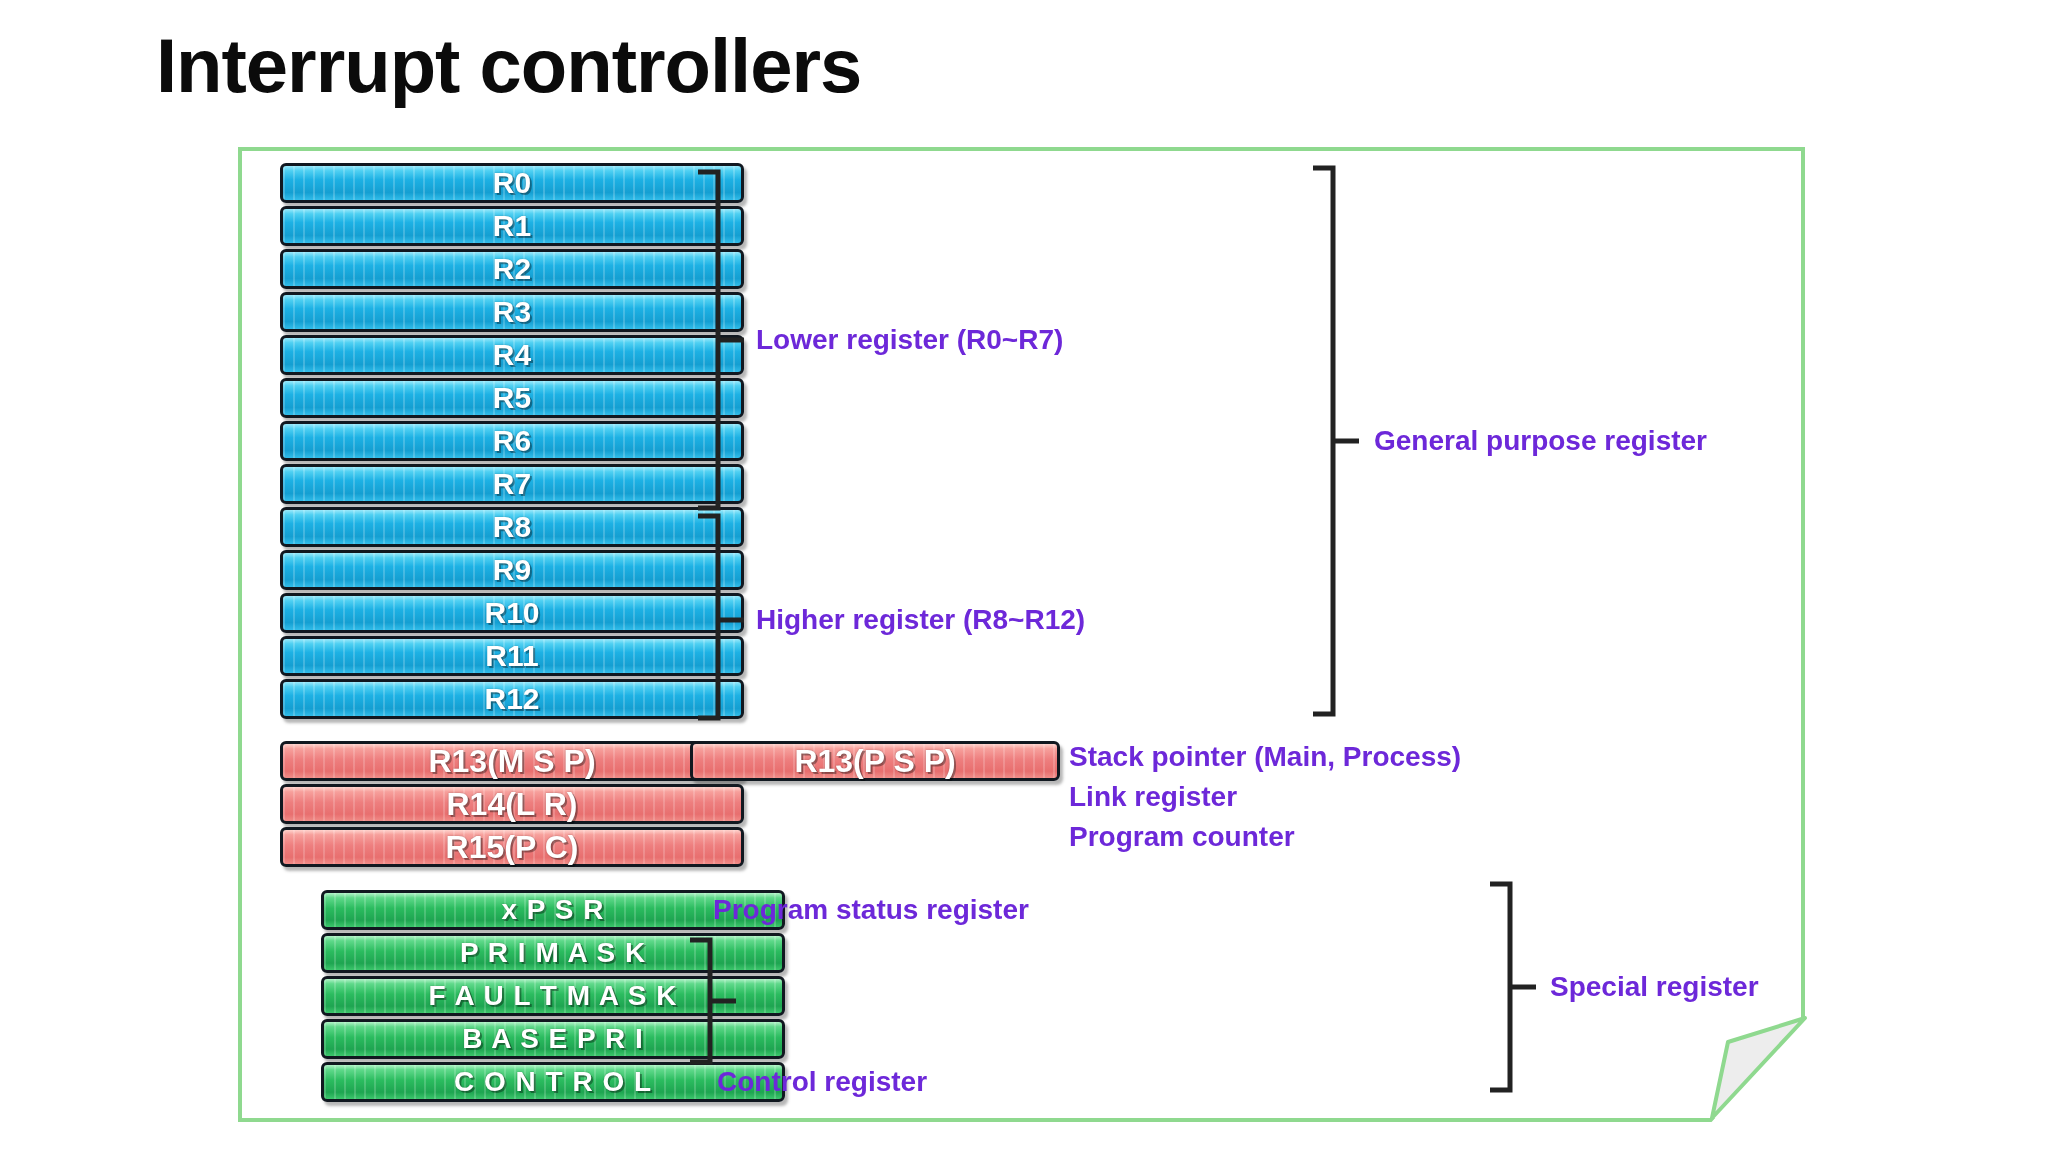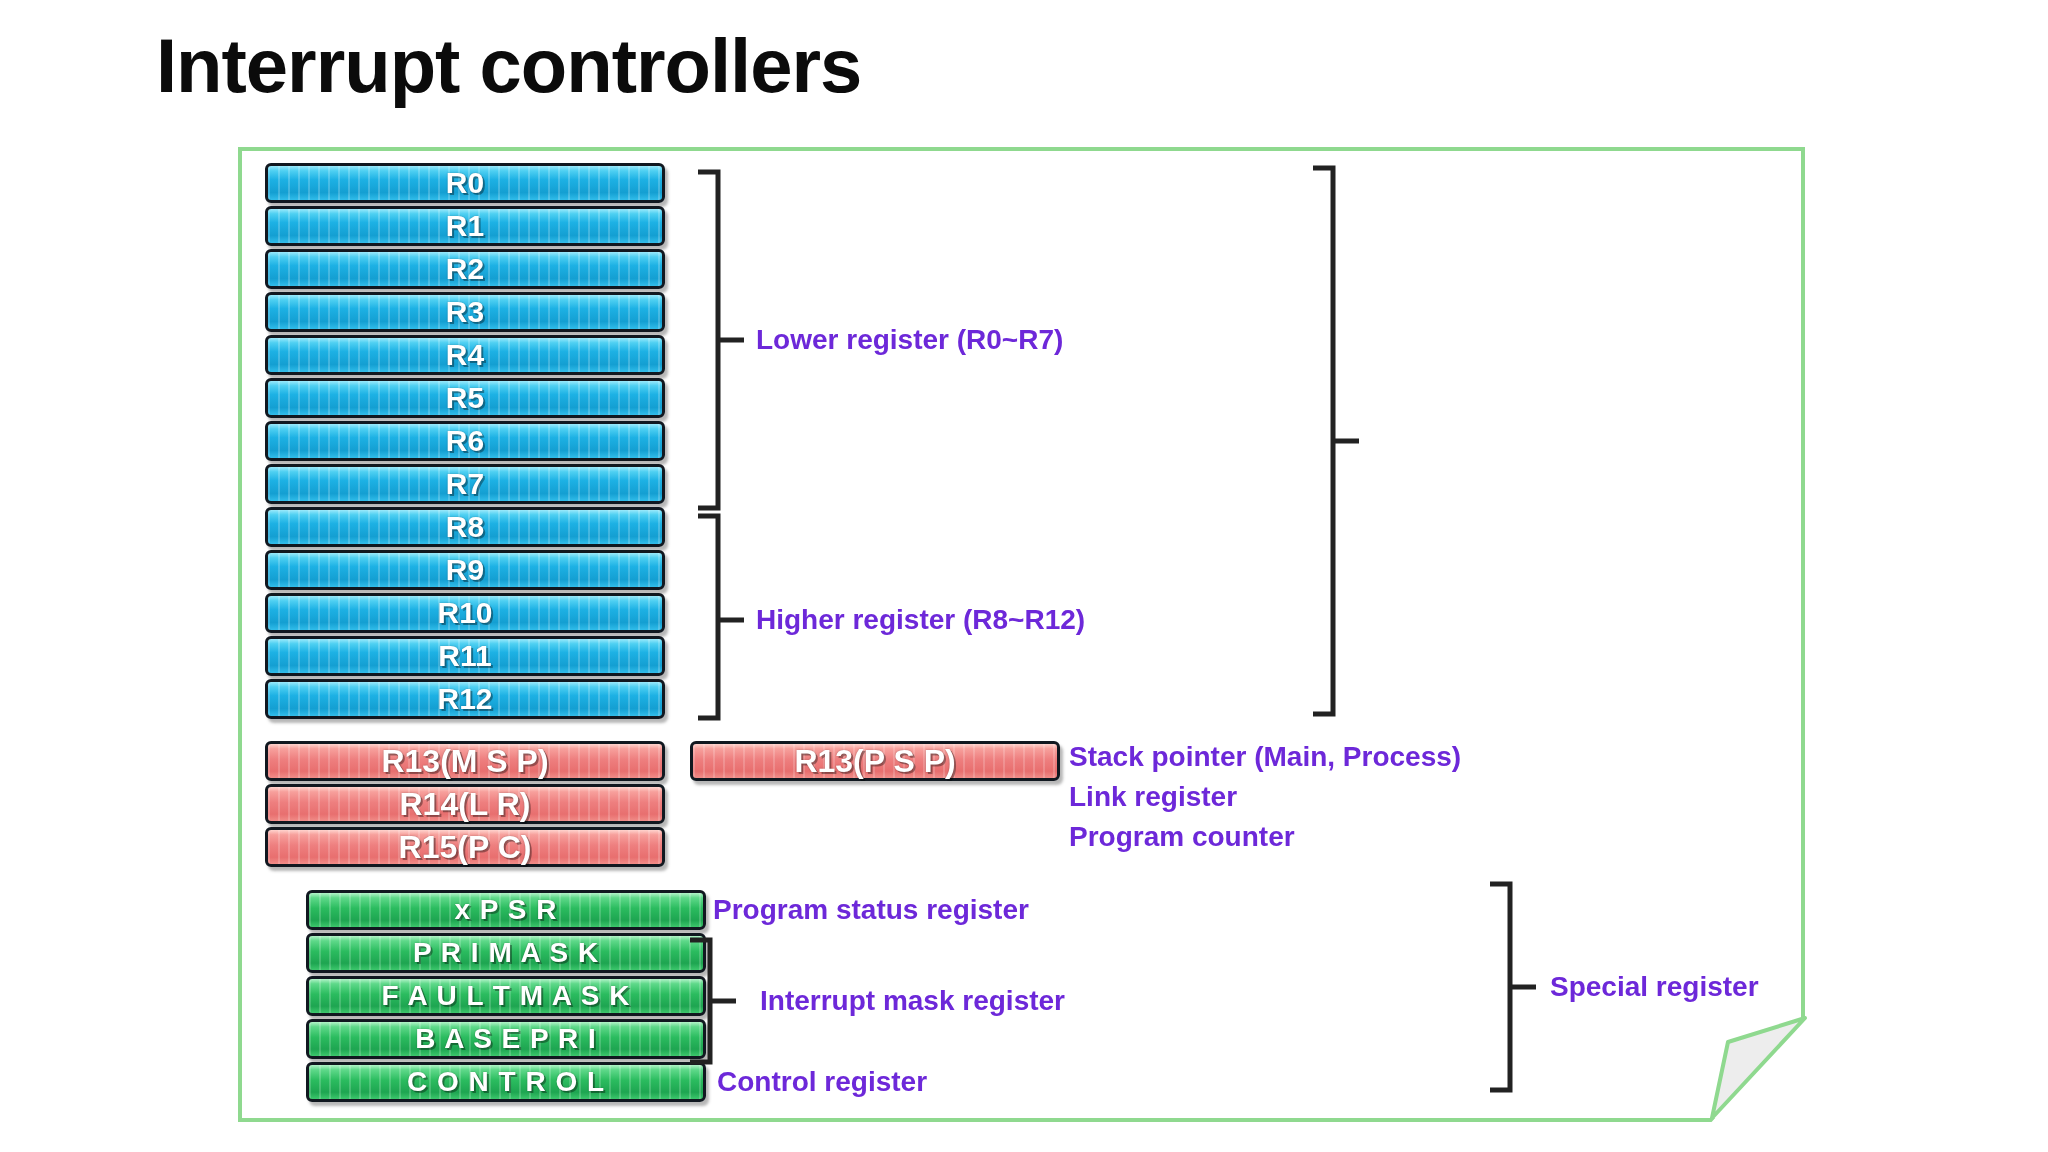--- a/index.html
+++ b/index.html
@@ -10,21 +10,21 @@
   }
   .title{
     position:absolute;left:156px;top:22px;margin:0;
     font-size:76px;font-weight:bold;letter-spacing:-1px;color:#0b0b0b;
   }
   .panel{
     position:absolute;left:238px;top:147px;width:1567px;height:975px;
     border:4px solid #8fd98f;background:#ffffff;box-sizing:border-box;
   }
   .reg{
-    position:absolute;left:265px;width:400px;height:40px;box-sizing:border-box;
+    position:absolute;left:280px;width:464px;height:40px;box-sizing:border-box;
     border:3px solid #111820;border-radius:6px;
     display:flex;align-items:center;justify-content:center;
     color:#ffffff;font-weight:bold;white-space:nowrap;
     text-shadow:2px 2px 0 rgba(0,0,0,0.35), 0 0 2px rgba(0,0,0,0.3);
     box-shadow:3px 4px 3px rgba(50,50,50,0.35);
   }
   .reg.blue{
     font-size:30px;
     background-image:
       repeating-linear-gradient(90deg, rgba(255,255,255,0.20) 0 2px, rgba(255,255,255,0) 2px 10px),
@@ -80,25 +80,25 @@
   <div class="reg red psp" style="top:722px">R13(P S P)</div>
 
   <div class="reg green" style="top:890px">x P S R</div>
   <div class="reg green" style="top:933px">P R I M A S K</div>
   <div class="reg green" style="top:976px">F A U L T M A S K</div>
   <div class="reg green" style="top:1019px">B A S E P R I</div>
   <div class="reg green" style="top:1062px">C O N T R O L</div>
 
   <div class="lbl" style="left:756px;top:340px">Lower register (R0~R7)</div>
   <div class="lbl" style="left:756px;top:620px">Higher register (R8~R12)</div>
+  <div class="lbl" style="left:1374px;top:441px">General purpose register</div>
   <div class="lbl" style="left:1069px;top:757px">Stack pointer (Main, Process)</div>
   <div class="lbl" style="left:1069px;top:797px">Link register</div>
   <div class="lbl" style="left:1069px;top:837px">Program counter</div>
   <div class="lbl" style="left:713px;top:910px">Program status register</div>
-  <div class="lbl" style="left:760px;top:1001px">Interrupt mask register</div>
   <div class="lbl" style="left:717px;top:1082px">Control register</div>
   <div class="lbl" style="left:1550px;top:987px">Special register</div>
 
   <svg class="overlay" width="2048" height="1152" viewBox="0 0 2048 1152">
     <g stroke="#222222" stroke-width="5" fill="none">
       <path d="M698 172 L718 172 L718 508 L698 508 M718 340 L744 340"></path>
       <path d="M698 516 L718 516 L718 718 L698 718 M718 620 L744 620"></path>
       <path d="M1313 168 L1333 168 L1333 714 L1313 714 M1333 441 L1359 441"></path>
       <path d="M690 940 L710 940 L710 1062 L690 1062 M710 1001 L736 1001"></path>
       <path d="M1490 884 L1510 884 L1510 1090 L1490 1090 M1510 987 L1536 987"></path>

